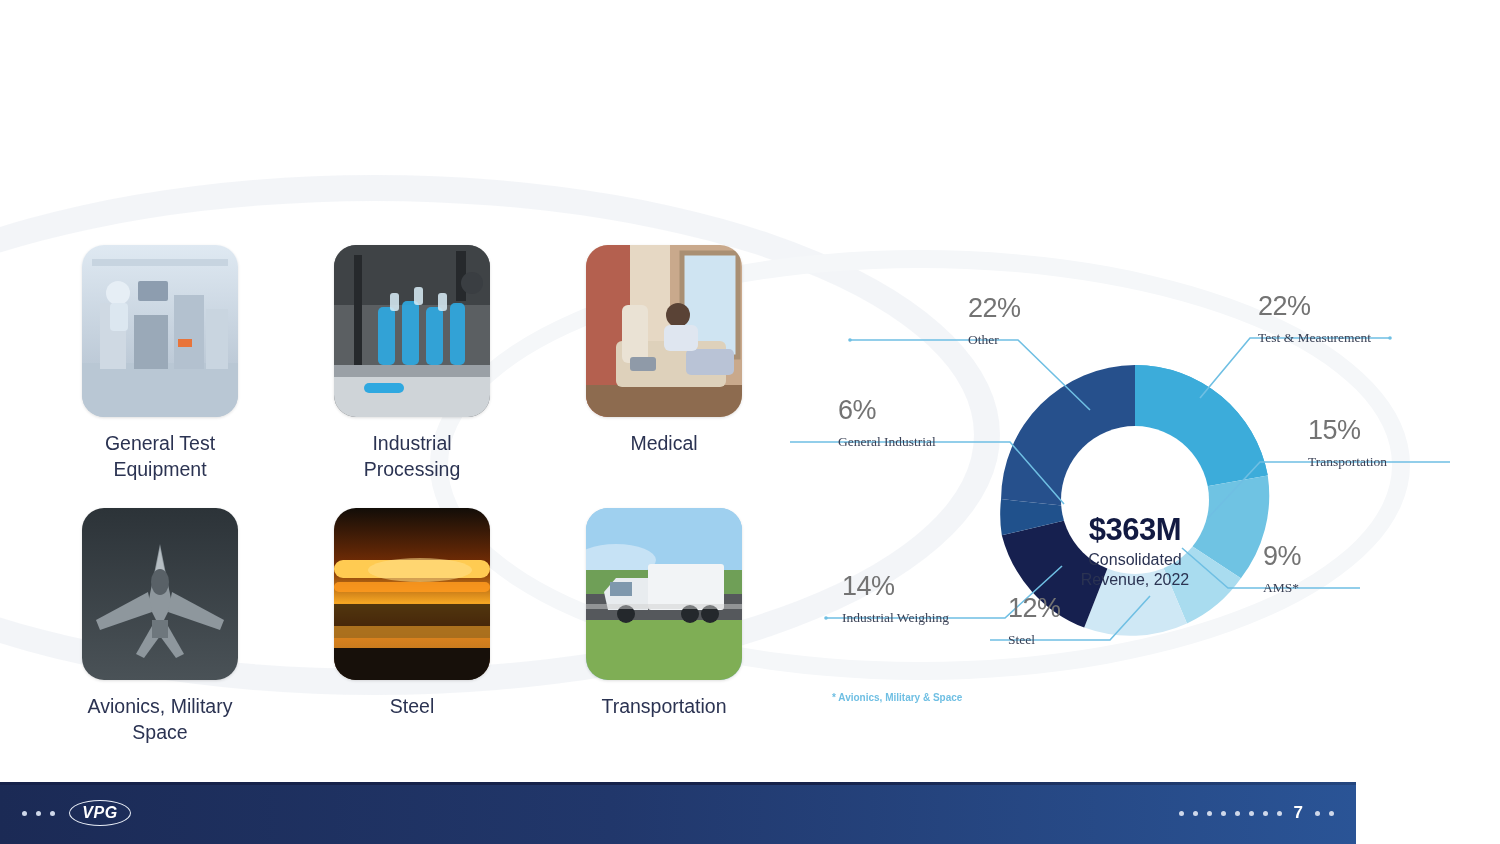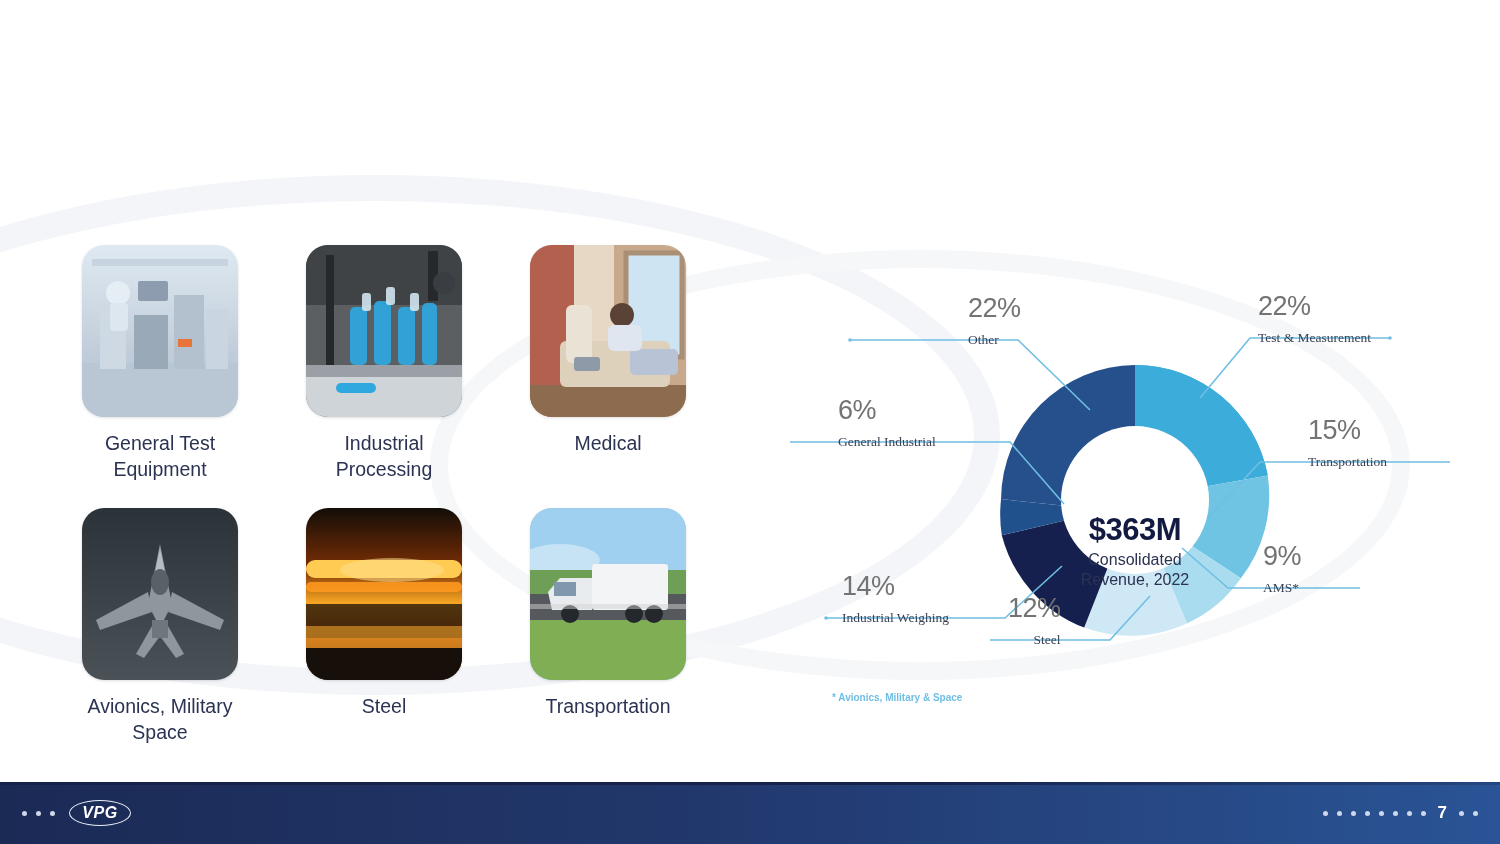--- a/index.html
+++ b/index.html
@@ -54,21 +54,21 @@
   .t-dark { color: #121a42; }
   .t-blue { color: #4aa9dd; }
 
   
   .grid {
     position: absolute;
     left: 82px; top: 245px;
     width: 660px;
     z-index: 5;
   }
-  .grid-row { display: flex; gap: 68px; }
+  .grid-row { display: flex; gap: 96px; }
   .grid-row + .grid-row { margin-top: 26px; }
   .cell { width: 156px; }
   .thumb {
     width: 156px; height: 172px;
     border-radius: 22px;
     overflow: hidden;
     position: relative;
     box-shadow: 0 1px 3px rgba(0,0,0,.13);
   }
   .thumb svg { display: block; width: 100%; height: 100%; }
@@ -127,21 +127,21 @@
     font-size: 10px;
     color: #6fbfe3;
     z-index: 6;
     font-weight: bold;
   }
 
   
   .footer {
     position: absolute;
     left: 0; bottom: 0;
-    width: 1500px; height: 62px;
+    width: 1356px; height: 62px;
     background: linear-gradient(90deg,#1b2a55 0%, #21376b 45%, #2a5496 100%);
     z-index: 10;
     display: flex;
     align-items: center;
     justify-content: space-between;
     padding: 0 22px;
   }
   .footer::before {
     content: "";
     position: absolute; left: 0; top: 0;
@@ -388,21 +388,21 @@
     <div class="lbl left" style="left:48px; top:107px;">
       <div class="pct">6%</div>
       <div class="nm">General Industrial</div>
     </div>
 
     <div class="lbl left" style="left:52px; top:283px;">
       <div class="pct">14%</div>
       <div class="nm">Industrial Weighing</div>
     </div>
 
-    <div class="lbl left" style="left:218px; top:305px;text-align:right;">
+    <div class="lbl left" style="left:218px; top:305px;">
       <div class="pct">12%</div>
       <div class="nm">Steel</div>
     </div>
 
     <div class="lbl right" style="left:468px; top:3px;">
       <div class="pct">22%</div>
       <div class="nm">Test &amp; Measurement</div>
     </div>
 
     <div class="lbl right" style="left:518px; top:127px;">

